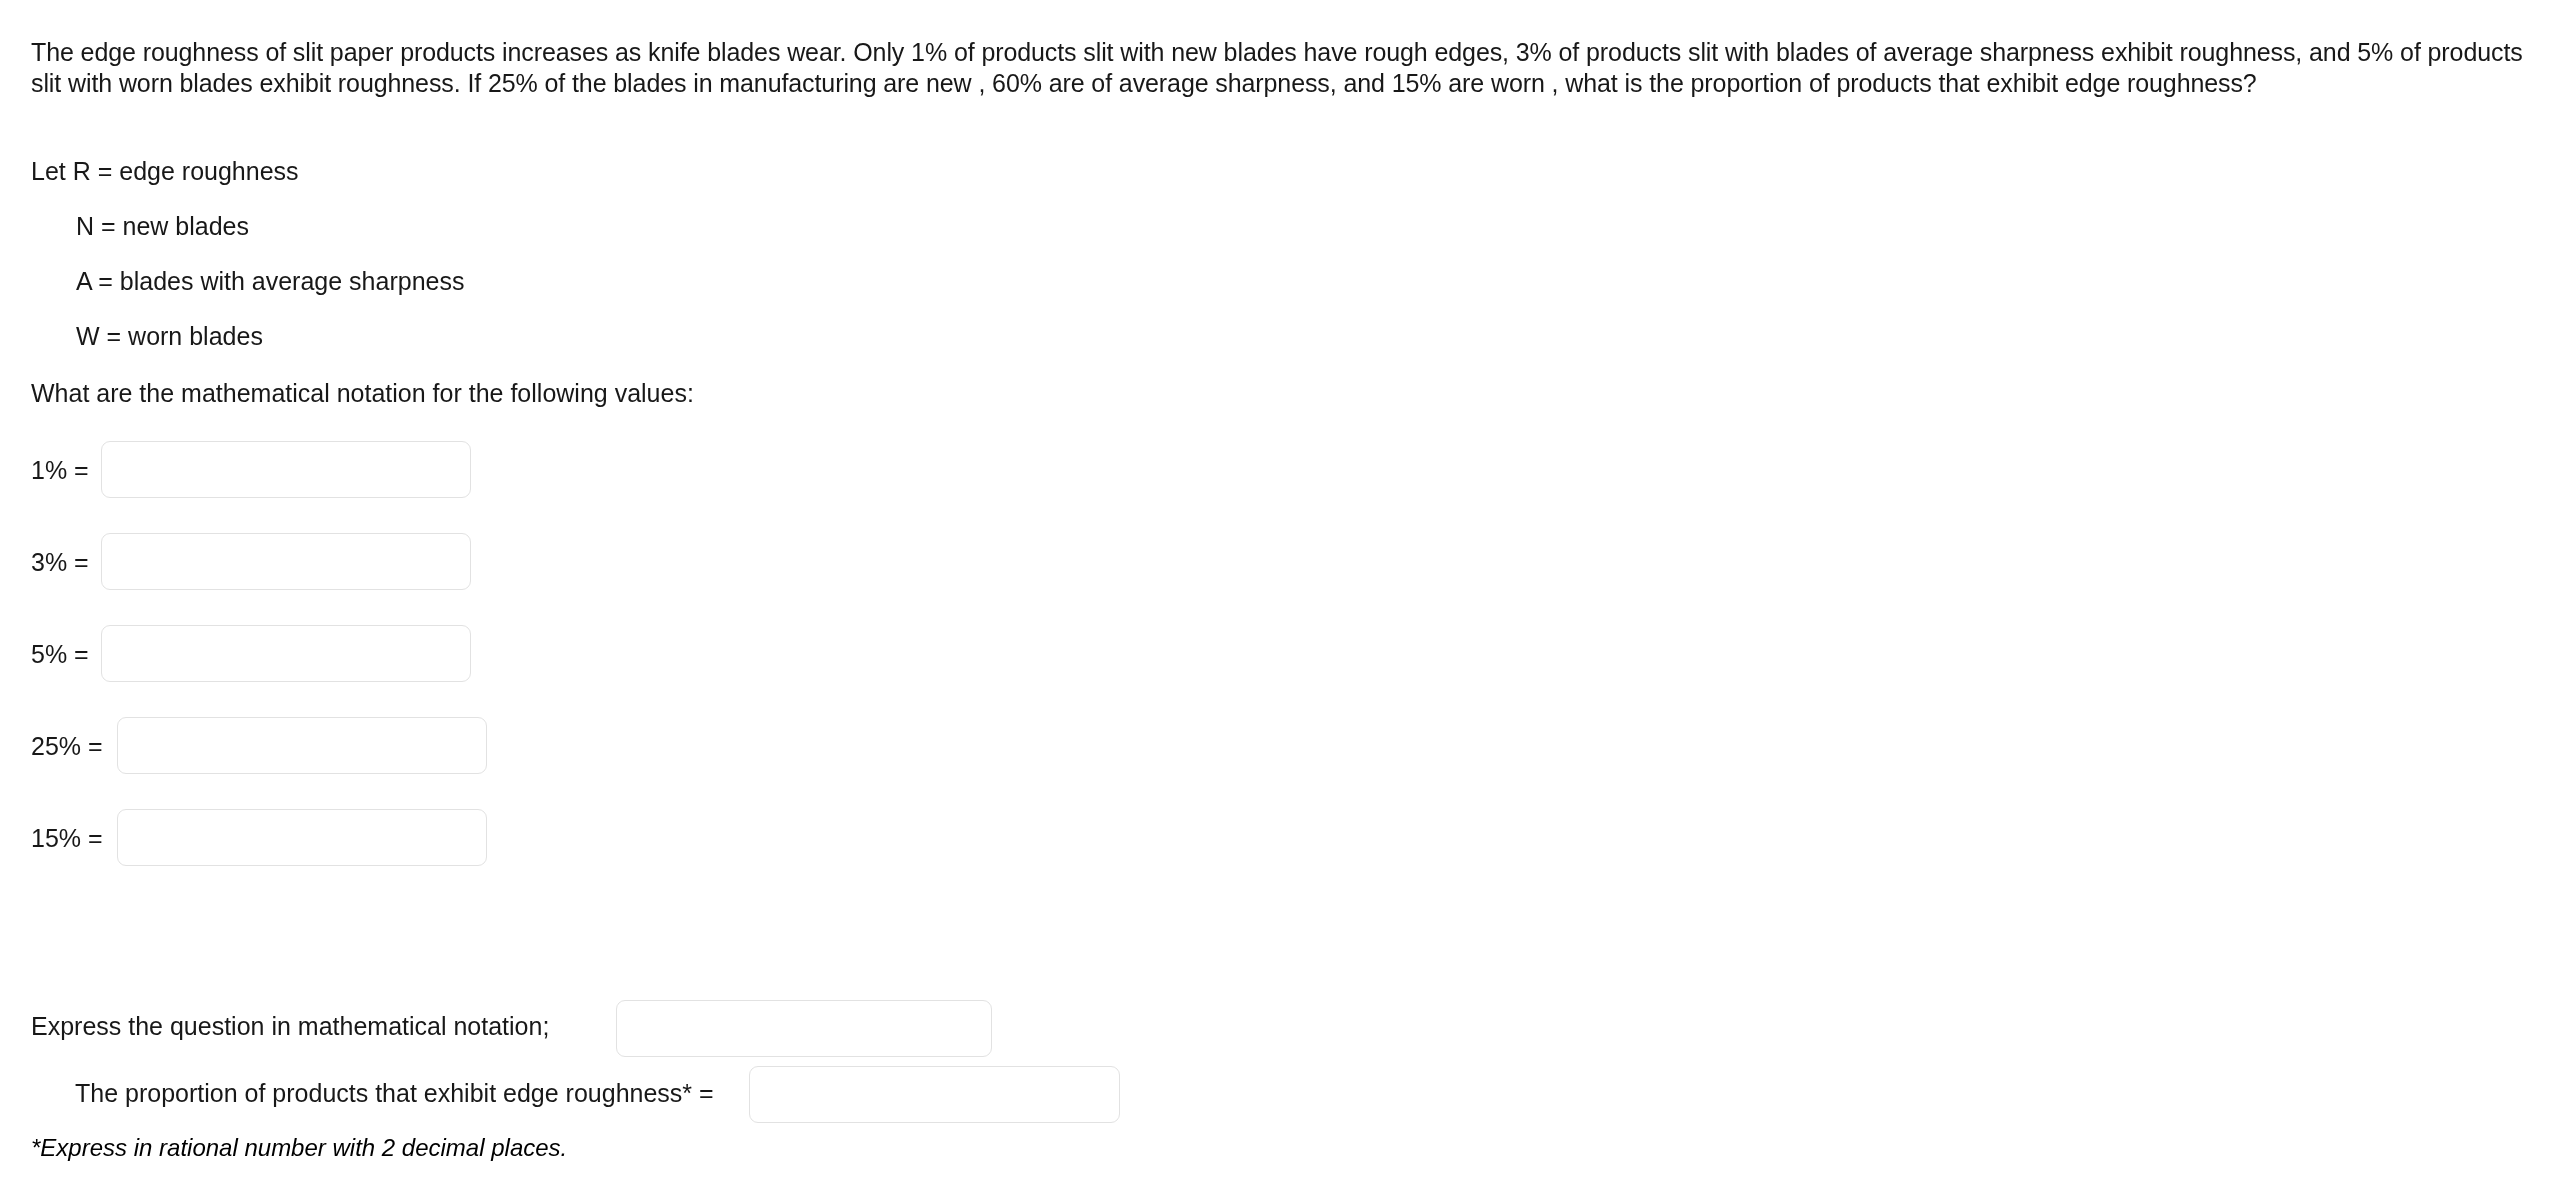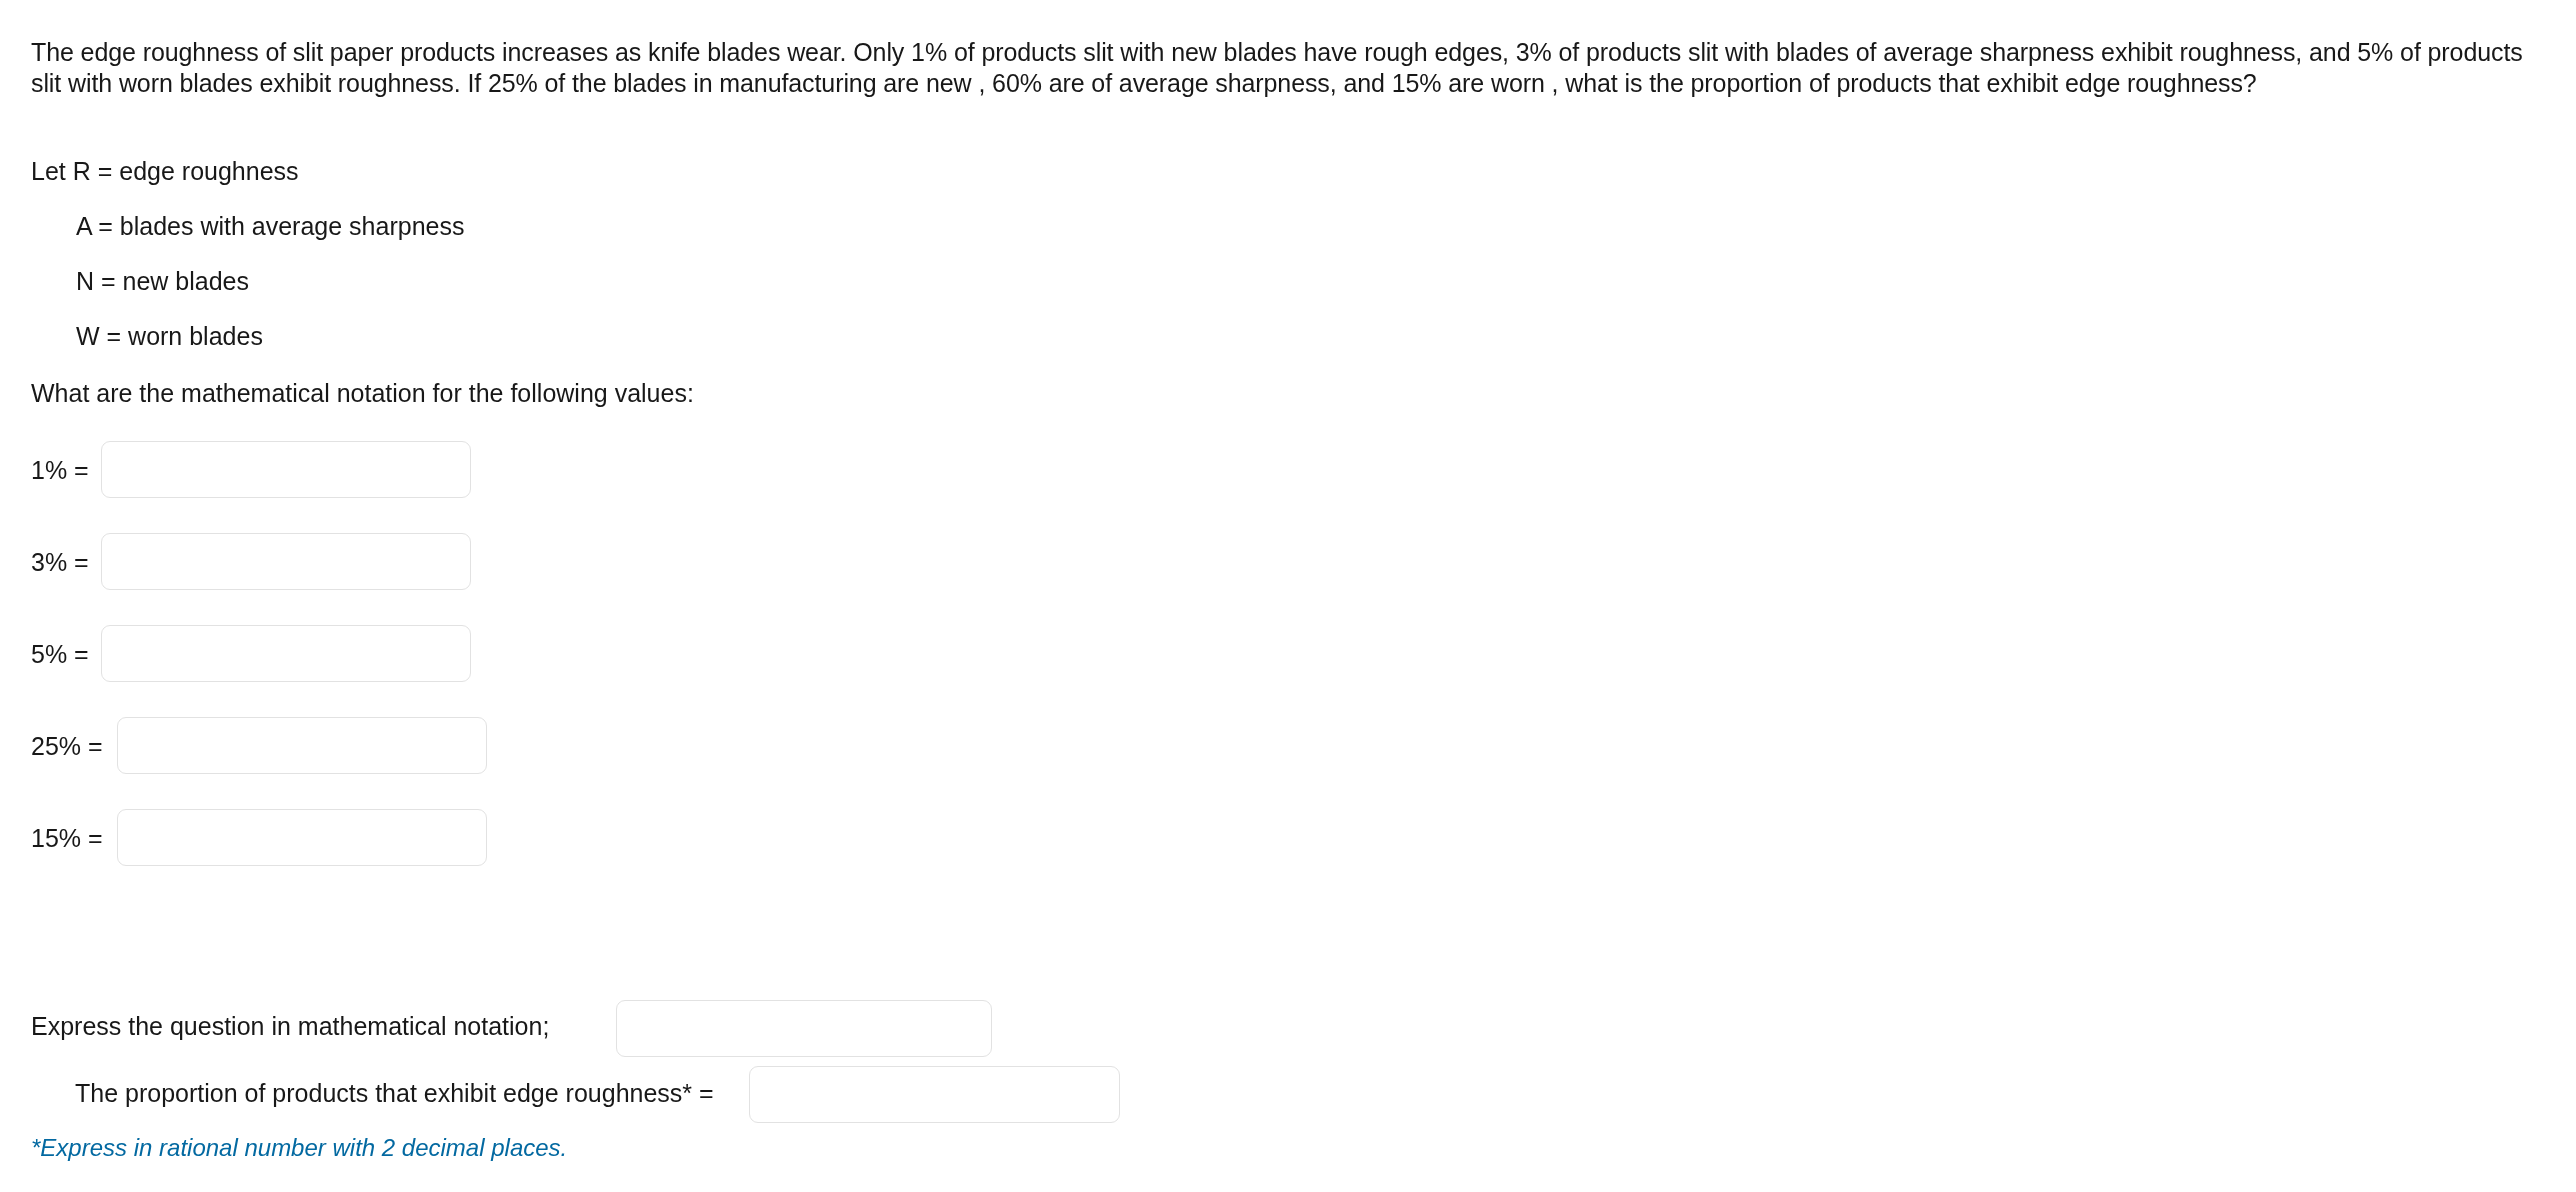--- a/index.html
+++ b/index.html
@@ -169,39 +169,39 @@
   }
 
   
   .footnote {
     position: absolute;
     left: 31px;
     top: 1136px;
     font-size: 24px;
     line-height: 1;
     font-style: italic;
-    color: #0369a1;
+    color: #000000;
   }
 </style>
 </head>
 <body>
 
 <div class="page">
 
   <p class="prompt">The edge roughness  of slit paper products increases as knife blades wear. Only 1% of products slit with new blades have rough edges, 3% of products slit with blades of average  sharpness exhibit roughness, and 5% of products slit with worn blades exhibit roughness. If 25% of the blades in manufacturing are new , 60% are of average sharpness, and 15% are worn , what is the proportion of products that exhibit edge roughness?</p>
 
   <div class="definitions">
     <div class="def-line">
       <span>Let R = edge roughness</span>
     </div>
     <div class="def-line indent">
+      <span>N = new blades</span>
+    </div>
+    <div class="def-line indent">
       <span>A = blades with average sharpness</span>
-    </div>
-    <div class="def-line indent">
-      <span>N = new blades</span>
     </div>
     <div class="def-line indent">
       <span>W = worn blades</span>
     </div>
   </div>
 
   <div class="instruction">What are the mathematical notation for the following values:</div>
 
   <div class="value-rows">
 

